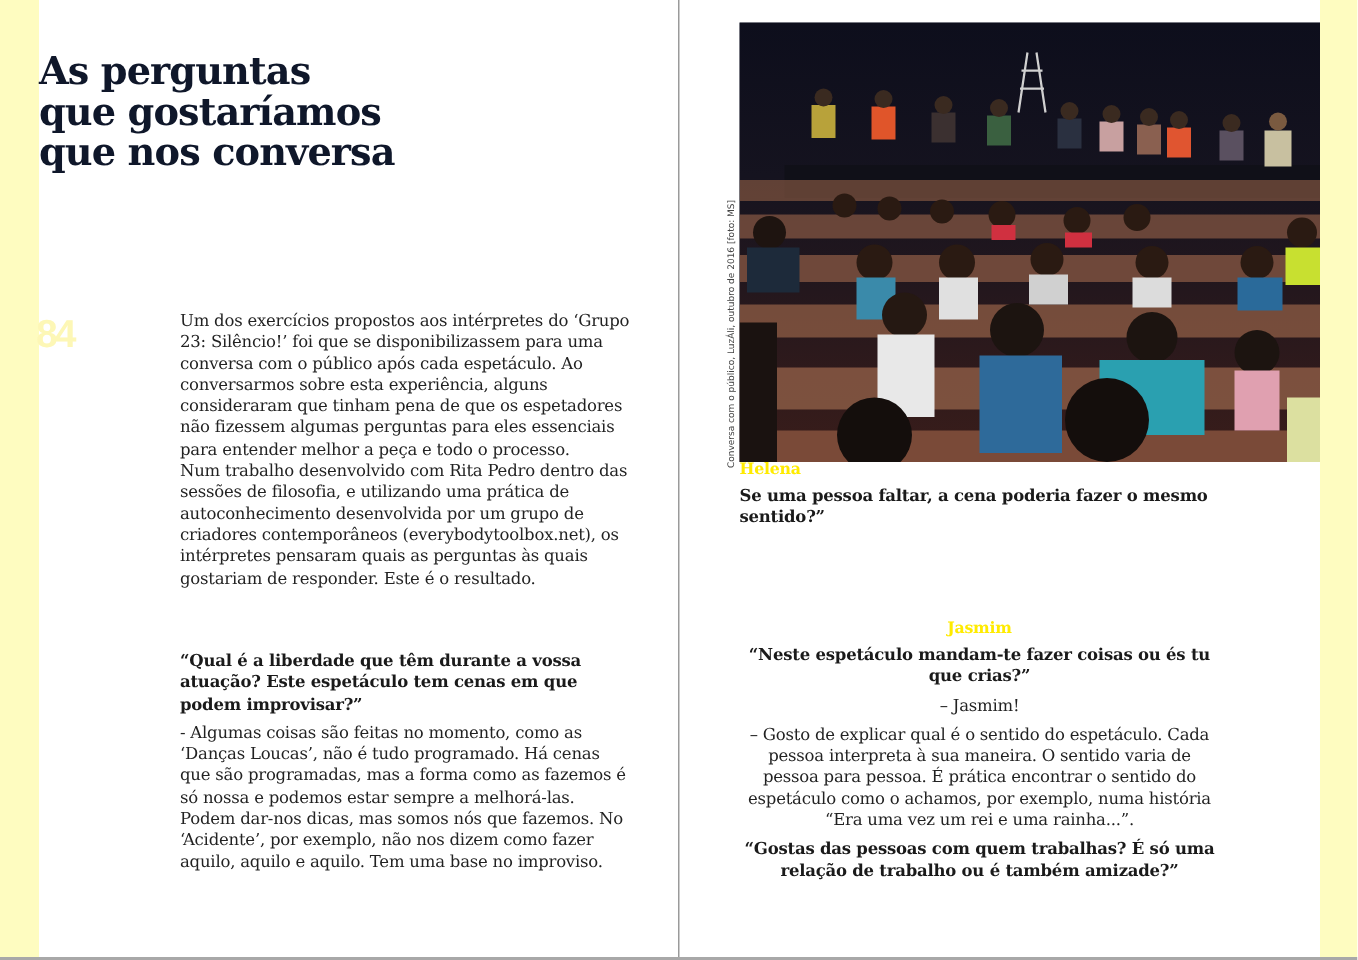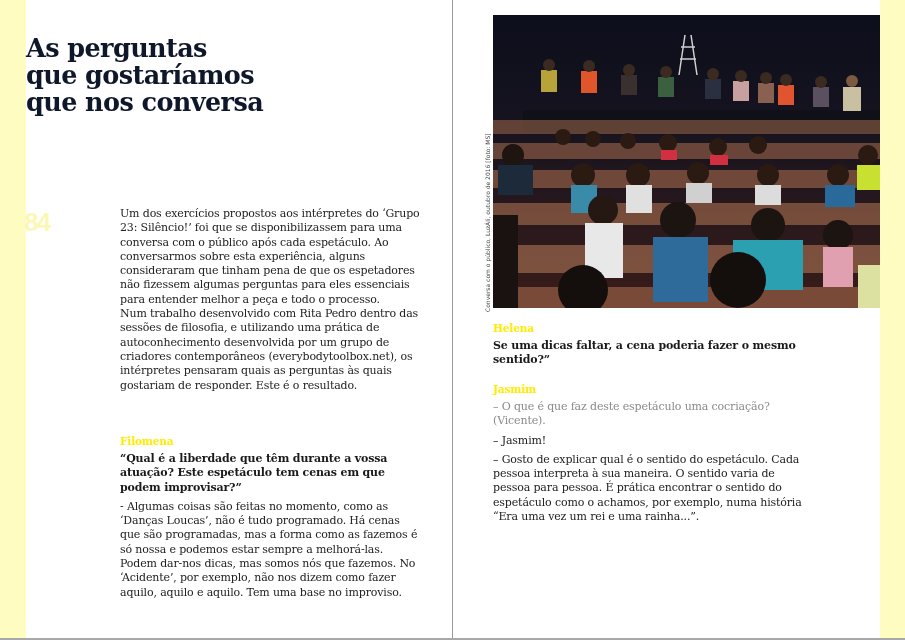--- a/index.html
+++ b/index.html
@@ -33,22 +33,22 @@
     .intro p { margin: 0; }
 
     .speaker {
       font-weight: bold; color: #ffeb00; font-size: 10.5px; line-height: 14px; margin-bottom: 4px;
     }
     .question { font-weight: bold; color: #1a1a1a; margin-bottom: 5px; }
     .answer { color: #222; margin-bottom: 5px; }
     .answer.muted { color: #8a8a8a; }
 
     .filomena { left: 120px; top: 434px; width: 300px; }
-    .helena { left: 493px; top: 321px; width: 320px; }
-    .jasmim { left: 493px; top: 382px; width: 320px; }
+    .helena { left: 493px; top: 306px; width: 320px; }
+    .jasmim { left: 493px; top: 412px; width: 320px; text-align: center; }
 
     .photo {
       position: absolute; left: 493px; top: 15px; width: 387px; height: 293px;
       overflow: hidden; background: #0f1020;
     }
     .photo svg { display: block; width: 100%; height: 100%; }
 
     .caption {
       position: absolute; left: 484px; top: 312px;
       transform-origin: 0 0; transform: rotate(-90deg);
@@ -74,21 +74,20 @@
 </h1>
 
 <div class="page-number">84</div>
 
 <div class="text-block intro">
   <p>Um dos exercícios propostos aos intérpretes do ‘Grupo 23: Silêncio!’ foi que se disponibilizassem para uma conversa com o público após cada espetáculo. Ao conversarmos sobre esta experiência, alguns consideraram que tinham pena de que os espetadores não fizessem algumas perguntas para eles essenciais para entender melhor a peça e todo o processo.</p>
   <p>Num trabalho desenvolvido com Rita Pedro dentro das sessões de filosofia, e utilizando uma prática de autoconhecimento desenvolvida por um grupo de criadores contemporâneos (everybodytoolbox.net), os intérpretes pensaram quais as perguntas às quais gostariam de responder. Este é o resultado.</p>
 </div>
 
 <div class="text-block filomena">
-  <div class="speaker">Filomena</div>
   <div class="question">“Qual é a liberdade que têm durante a vossa atuação? Este espetáculo tem cenas em que podem improvisar?”</div>
   <div class="answer">- Algumas coisas são feitas no momento, como as ‘Danças Loucas’, não é tudo programado. Há cenas que são programadas, mas a forma como as fazemos é só nossa e podemos estar sempre a melhorá-las. Podem dar-nos dicas, mas somos nós que fazemos. No ‘Acidente’, por exemplo, não nos dizem como fazer aquilo, aquilo e aquilo. Tem uma base no improviso.</div>
 </div>
 
 <div class="photo">
   <svg viewBox="0 0 387 293" preserveAspectRatio="none">
     <defs>
       <linearGradient id="bg" x1="0" y1="0" x2="0" y2="1">
         <stop offset="0" stop-color="#0d0e1c"></stop>
         <stop offset="0.35" stop-color="#15131f"></stop>
@@ -169,22 +168,23 @@
       <rect x="365" y="250" width="22" height="43" fill="#dce0a0"></rect>
     </g>
   </svg>
 </div>
 
 <div class="caption">Conversa com o público, LuzÁli, outubro de 2016 [foto: MS]</div>
 
 <div class="text-block helena">
   <div class="speaker">Helena</div>
   <div class="question">
-    <span style="display:block">Se uma dicas faltar, a cena poderia fazer o mesmo sentido?”</span>
+    <span style="display:block">Se uma pessoa faltar, a cena poderia fazer o mesmo sentido?”</span>
   </div>
 </div>
 
 <div class="text-block jasmim">
   <div class="speaker">Jasmim</div>
-  <div class="answer muted">– O que é que faz deste espetáculo uma cocriação? (Vicente).</div>
+  <div class="question">“Neste espetáculo mandam-te fazer coisas ou és tu que crias?”</div>
   <div class="answer">– Jasmim!</div>
   <div class="answer">– Gosto de explicar qual é o sentido do espetáculo. Cada pessoa interpreta à sua maneira. O sentido varia de pessoa para pessoa. É prática encontrar o sentido do espetáculo como o achamos, por exemplo, numa história “Era uma vez um rei e uma rainha...”.</div>
+  <div class="question">“Gostas das pessoas com quem trabalhas? É só uma relação de trabalho ou é também amizade?”</div>
 </div>
 
 </body></html>

